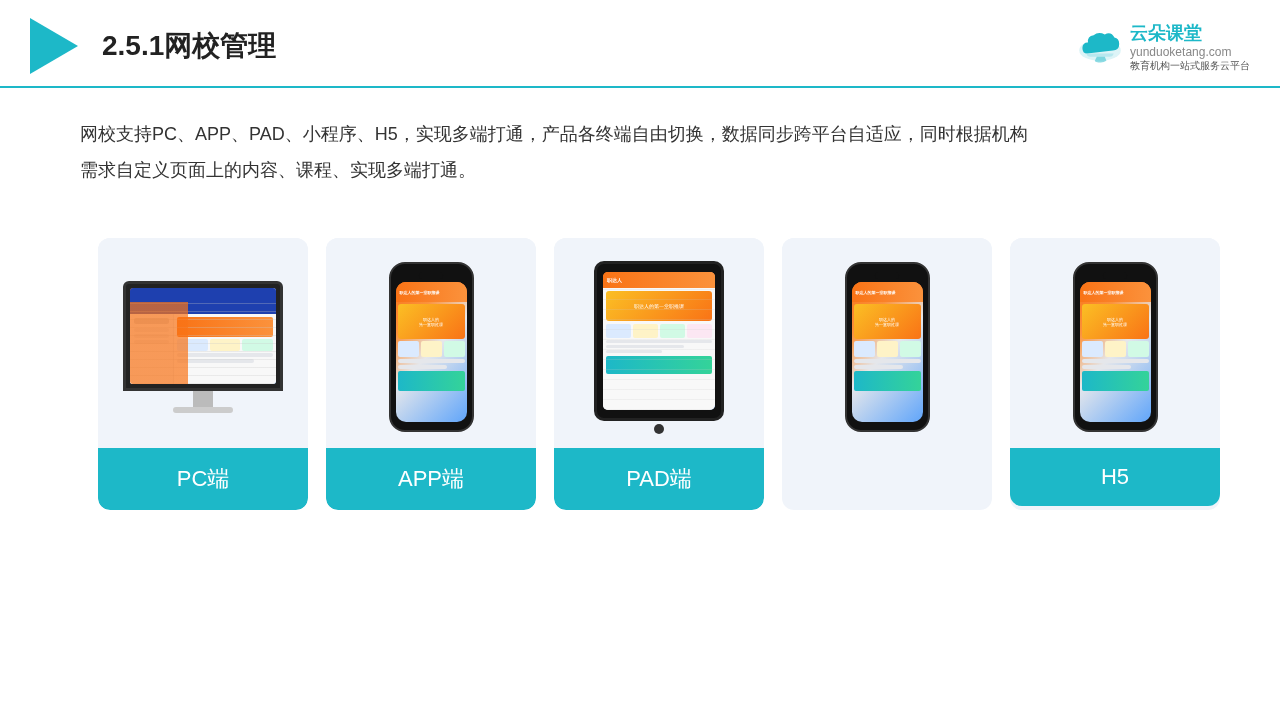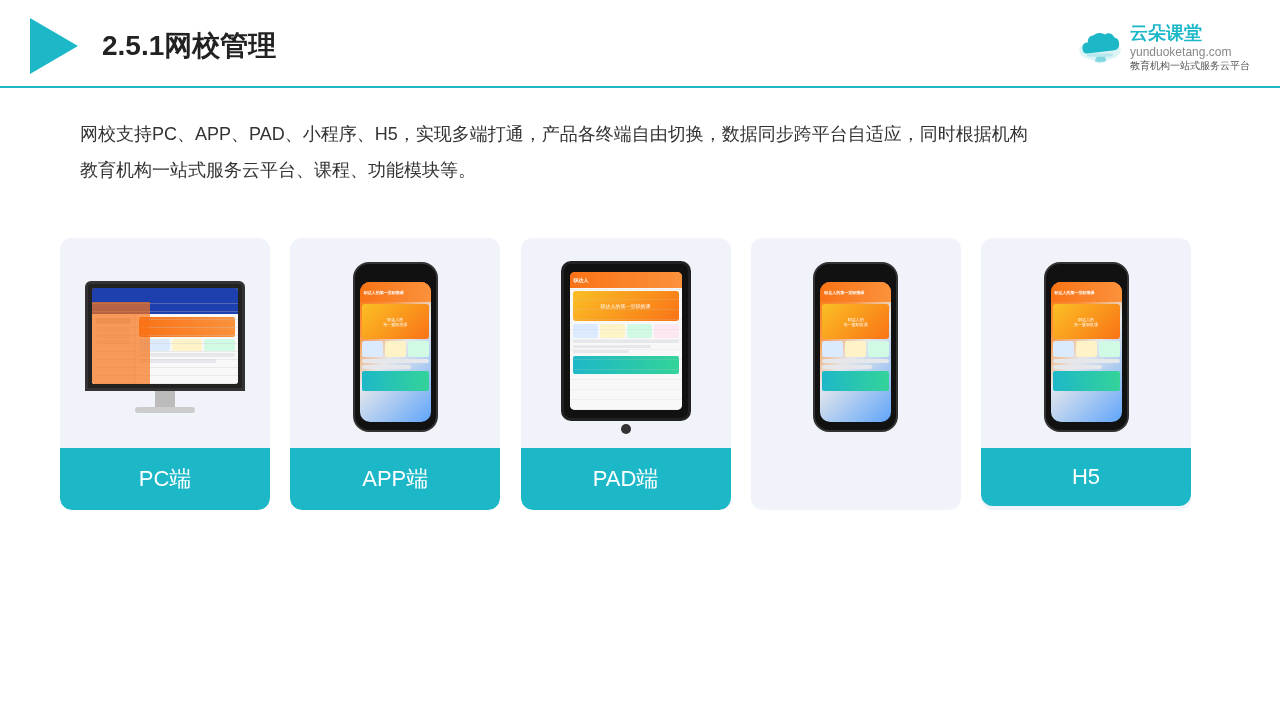--- a/index.html
+++ b/index.html
@@ -75,23 +75,23 @@
     .description {
       padding: 28px 80px 10px 80px;
       font-size: 18px;
       color: #333;
       line-height: 2.0;
     }
 
     
     .cards-container {
       display: flex;
-      justify-content: space-between;
+      justify-content: flex-end;
       gap: 18px;
-      padding: 30px 89px 30px 60px;
+      padding: 30px 60px 30px 60px;
       margin-top: 10px;
     }
 
     .card {
       background: #f0f4fa;
       border-radius: 12px;
       width: 210px;
       display: flex;
       flex-direction: column;
       align-items: center;
@@ -274,21 +274,21 @@
         <span class="brand-name">云朵课堂</span>
         <span class="brand-url">yunduoketang.com</span>
         <span class="brand-sub">教育机构一站式服务云平台</span>
       </div>
     </div>
   </div>
 </div>
 
 <div class="description">
   <p>网校支持PC、APP、PAD、小程序、H5，实现多端打通，产品各终端自由切换，数据同步跨平台自适应，同时根据机构</p>
-  <p>教育机构一站式服务云平台、课程、功能模块等。</p>
+  <p>需求自定义页面上的内容、课程、实现多端打通。</p>
 </div>
 
 <div class="cards-container">
 
   <div class="card">
     <div class="card-image-area">
       <div class="pc-monitor">
         <div class="monitor-screen-outer">
           <div class="monitor-screen-inner">
 

